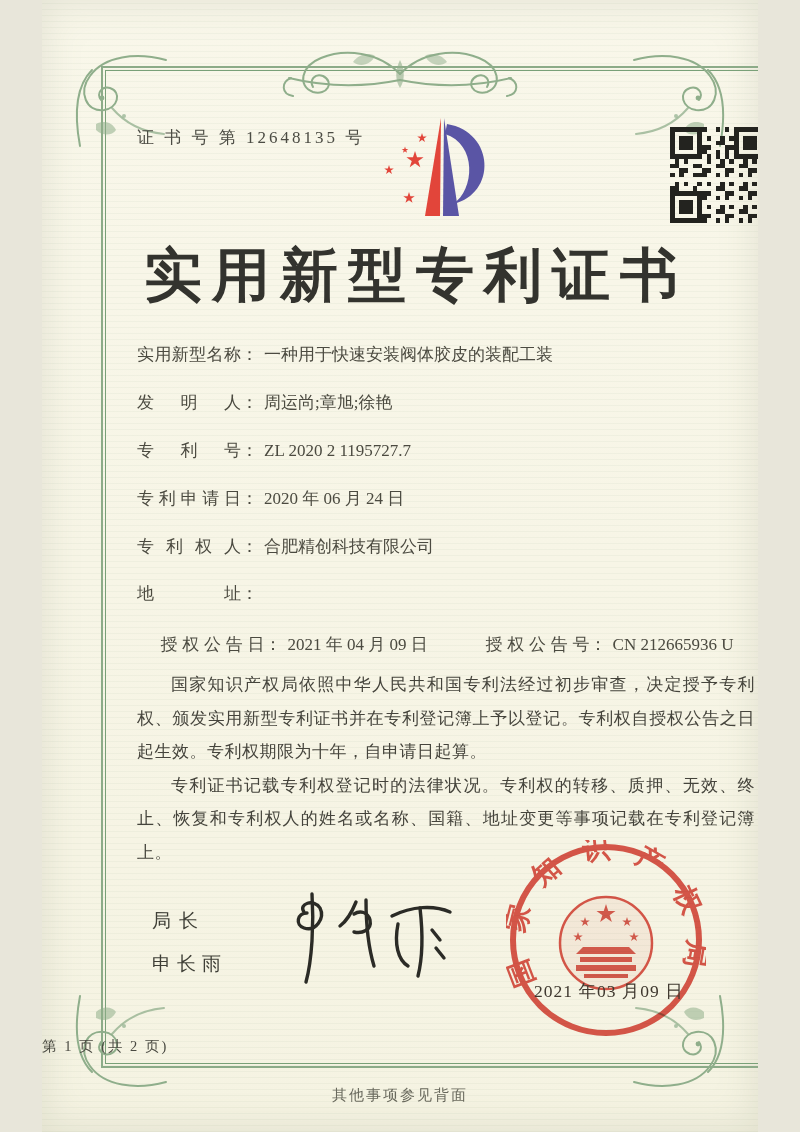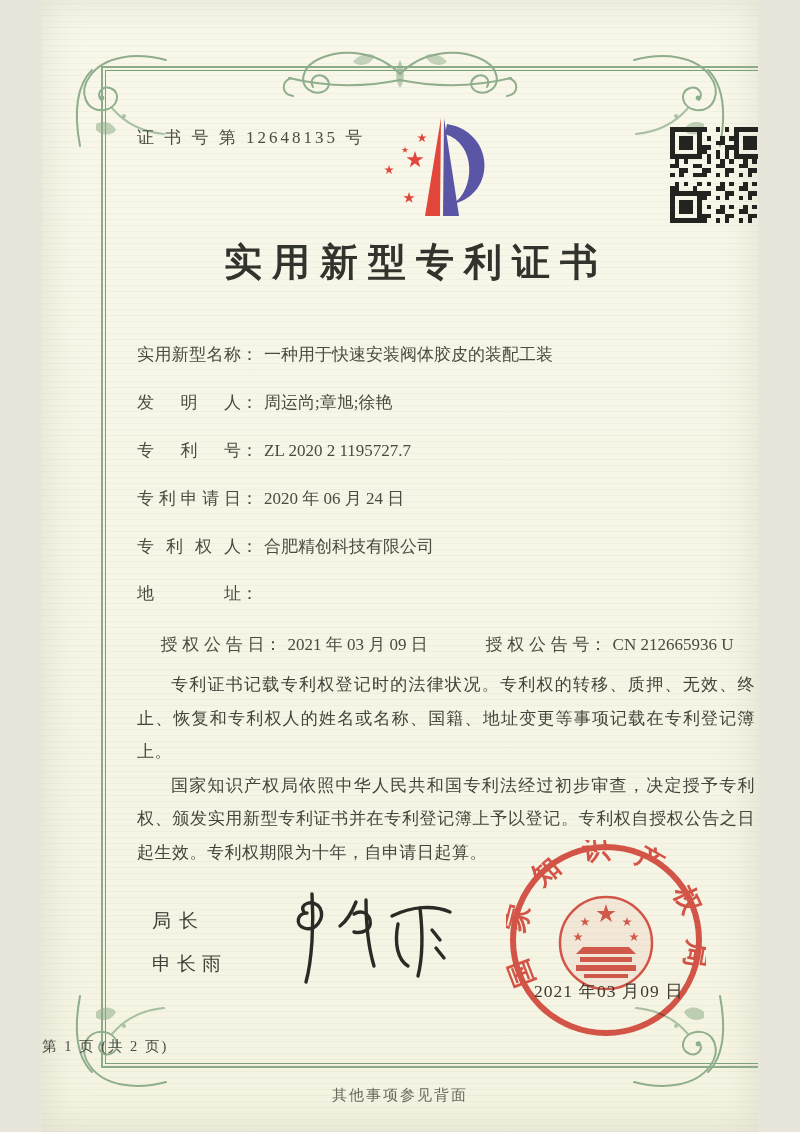--- a/index.html
+++ b/index.html
@@ -21,21 +21,21 @@
   .corner-tl{left:24px;top:46px;}
   .corner-tr{right:24px;top:46px;transform:scaleX(-1);}
   .corner-bl{left:24px;bottom:36px;transform:scaleY(-1);}
   .corner-br{right:24px;bottom:36px;transform:scale(-1,-1);}
   .center-top{left:50%;top:40px;transform:translateX(-50%);}
   
   .cert-no{position:absolute;left:95px;top:126px;font-size:17px;letter-spacing:3px;color:#4c4c44;}
   .logo{position:absolute;left:333px;top:108px;}
   .qr{position:absolute;left:628px;top:127px;width:96px;height:96px;}
   .title{position:absolute;left:0;top:237px;width:100%;text-align:center;
-    font-size:38px;font-weight:600;letter-spacing:10px;color:#33332e;padding-left:16px;}
+    font-size:58px;font-weight:600;letter-spacing:10px;color:#33332e;padding-left:16px;}
   
   .field-row{position:absolute;left:95px;font-size:17px;line-height:27px;
     display:flex;color:#4b4a40;white-space:nowrap;}
   .field-label{display:inline-block;width:104px;text-align:justify;text-align-last:justify;flex:0 0 104px;}
   .field-colon{flex:0 0 auto;margin-right:6px;}
   .field-value{flex:0 0 auto;}
   .field-value.wrap{white-space:normal;width:490px;}
   .r0{top:341px}.r1{top:389px}.r2{top:437px}.r3{top:485px}.r4{top:533px}.r5{top:580px}
   .grant-row{position:absolute;left:95px;top:631px;width:620px;font-size:17px;line-height:27px;
     display:flex;white-space:nowrap;color:#4b4a40;justify-content:center;}
@@ -367,32 +367,32 @@
   </div>
   <div class="field-row r5">
     <span class="field-label">地址</span>
       <span class="field-colon">：</span>
   </div>
 
   <div class="grant-row">
     <span class="grant-cell first">
       <span class="field-label">授权公告日</span>
         <span class="field-colon">：</span>
-      <span class="field-value">2021 年 03 月 09 日</span>
+      <span class="field-value">2021 年 04 月 09 日</span>
     </span>
     <span class="grant-cell">
       <span class="field-label">授权公告号</span>
         <span class="field-colon">：</span>
       <span class="field-value">CN 212665936 U</span>
     </span>
   </div>
 
   <div class="body-text">
+    <p>国家知识产权局依照中华人民共和国专利法经过初步审查，决定授予专利权、颁发实用新型专利证书并在专利登记簿上予以登记。专利权自授权公告之日起生效。专利权期限为十年，自申请日起算。</p>
     <p>专利证书记载专利权登记时的法律状况。专利权的转移、质押、无效、终止、恢复和专利权人的姓名或名称、国籍、地址变更等事项记载在专利登记簿上。</p>
-    <p>国家知识产权局依照中华人民共和国专利法经过初步审查，决定授予专利权、颁发实用新型专利证书并在专利登记簿上予以登记。专利权自授权公告之日起生效。专利权期限为十年，自申请日起算。</p>
   </div>
 
   <div class="director-title">局长</div>
   <div class="director-name">申长雨</div>
 
   <div class="signature">
     <svg width="190" height="110" viewBox="0 0 190 110" fill="none" stroke="#2b2b26" stroke-width="3.4" stroke-linecap="round">
       <path d="M34,34 C28,26 44,20 50,30 C55,40 46,54 34,50 C25,47 27,35 37,35"></path>
       <path d="M42,16 C44,46 42,82 36,104"></path>
       <path d="M86,24 C82,34 78,42 70,48"></path>

